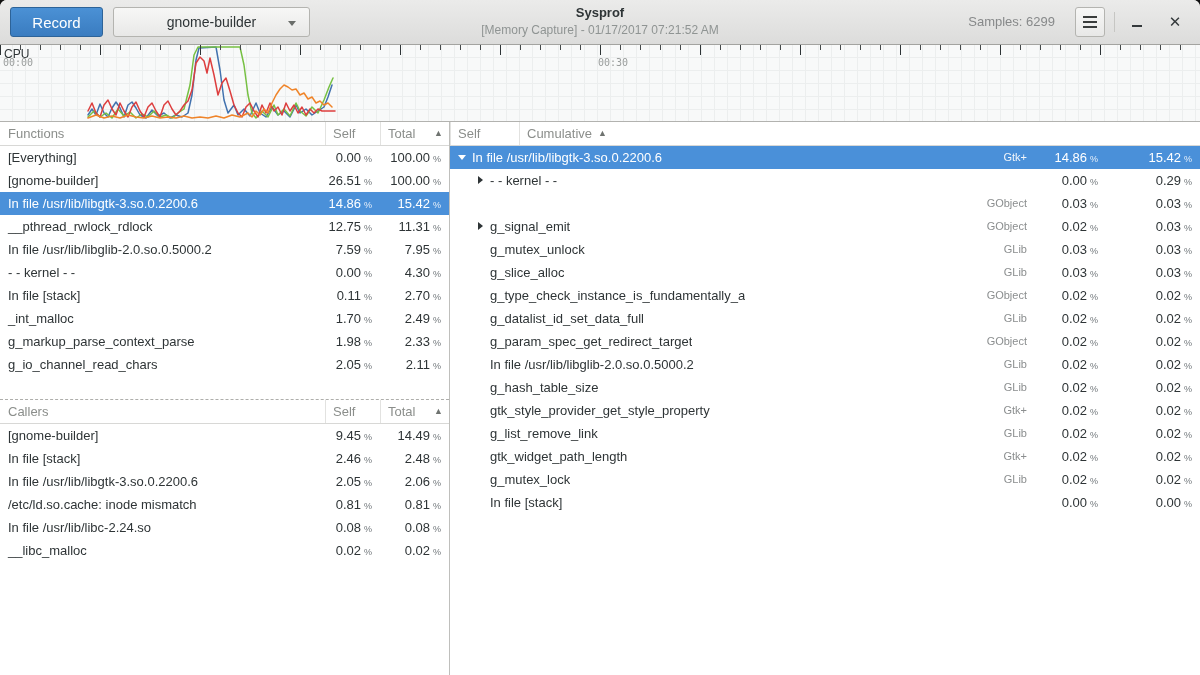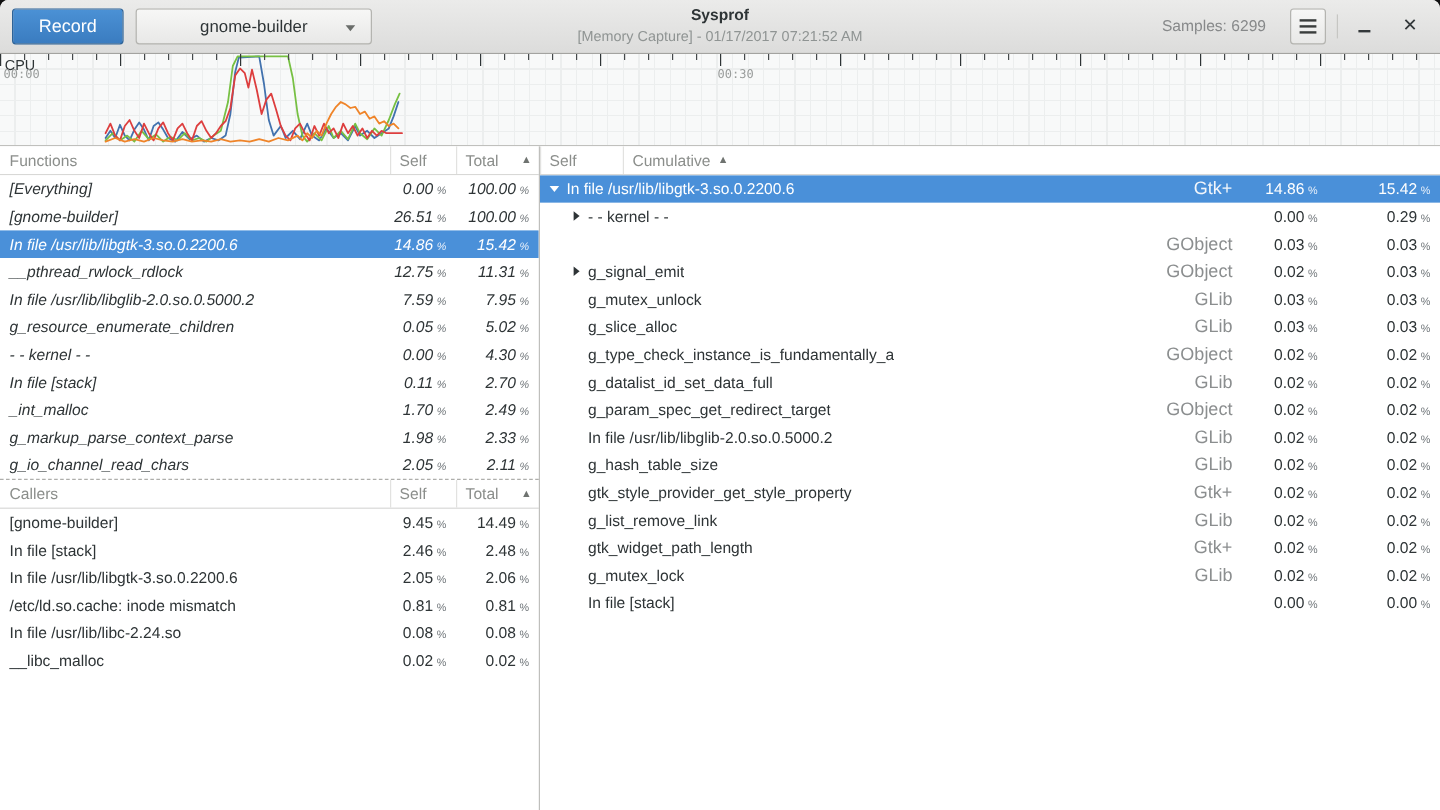--- a/index.html
+++ b/index.html
@@ -76,41 +76,41 @@
   .thead .b-left{border-left:1px solid #e2e2e0;}
   .callers-head{border-top:1px dashed #aeaeab;height:25px;}
   .sort-arrow{float:right;margin-right:6px;font-size:9px;color:#6f7370;line-height:23px;}
   .cell-name{flex:1;padding-left:8px;overflow:hidden;white-space:nowrap;}
   .c-self{width:55px;}
   .c-total{width:69px;}
   .d-self{width:69px;}
   .d-cum{width:94px;}
   .num{text-align:right;padding-right:8px;white-space:nowrap;}
   .rows{overflow:hidden;}
-  #functions-rows{height:253px;font-style:italic;}
+  #functions-rows{height:253px;}
   #callers-rows{height:138px;}
   #descendants-rows{height:368px;}
   .trow{display:flex;height:23px;line-height:23px;font-size:13px;color:#2e3436;background:#fff;}
   .trow.selected{background:#4a90d9;color:#fff;}
   .pct-sign{font-size:9px;color:#70767a;margin-left:3px;}
   .trow.selected .pct-sign{color:#e8f0fa;}
   
   .tree-name{flex:1;display:flex;align-items:center;overflow:hidden;white-space:nowrap;padding-left:6px;}
   .exp{display:inline-block;width:16px;flex:0 0 16px;position:relative;height:23px;}
   .exp.ind1{margin-left:18px;}
   .exp-collapsed::after{
     content:"";position:absolute;left:4px;top:7px;width:0;height:0;
     border-left:5px solid currentColor;border-top:4px solid transparent;border-bottom:4px solid transparent;
   }
   .exp-expanded::after{
     content:"";position:absolutE;position:absolute;left:2px;top:9px;width:0;height:0;
     border-top:5px solid currentColor;border-left:4px solid transparent;border-right:4px solid transparent;
   }
   .tree-label{overflow:hidden;text-overflow:clip;white-space:nowrap;}
-  .tag{margin-left:auto;padding-right:10px;font-size:15px;color:#8b8e8f;flex:0 0 auto;}
+  .tag{margin-left:auto;padding-right:10px;font-size:11px;color:#8b8e8f;flex:0 0 auto;}
   .trow.selected .tag{color:#f2f6fb;}
 </style>
 </head>
 <body>
 
 <div class="window">
 
   <div class="headerbar">
     <button class="record-btn">Record</button>
     <button class="process-select">
@@ -238,25 +238,20 @@
             <div class="cell-name">__pthread_rwlock_rdlock</div>
             <div class="c-self num"><span>12.75</span><span class="pct-sign">%</span></div>
             <div class="c-total num"><span>11.31</span><span class="pct-sign">%</span></div>
           </div>
           <div class="trow">
             <div class="cell-name">In file /usr/lib/libglib-2.0.so.0.5000.2</div>
             <div class="c-self num"><span>7.59</span><span class="pct-sign">%</span></div>
             <div class="c-total num"><span>7.95</span><span class="pct-sign">%</span></div>
           </div>
           <div class="trow">
-            <div class="cell-name">g_resource_enumerate_children</div>
-            <div class="c-self num"><span>0.05</span><span class="pct-sign">%</span></div>
-            <div class="c-total num"><span>5.02</span><span class="pct-sign">%</span></div>
-          </div>
-          <div class="trow">
             <div class="cell-name">- - kernel - -</div>
             <div class="c-self num"><span>0.00</span><span class="pct-sign">%</span></div>
             <div class="c-total num"><span>4.30</span><span class="pct-sign">%</span></div>
           </div>
           <div class="trow">
             <div class="cell-name">In file [stack]</div>
             <div class="c-self num"><span>0.11</span><span class="pct-sign">%</span></div>
             <div class="c-total num"><span>2.70</span><span class="pct-sign">%</span></div>
           </div>
           <div class="trow">

